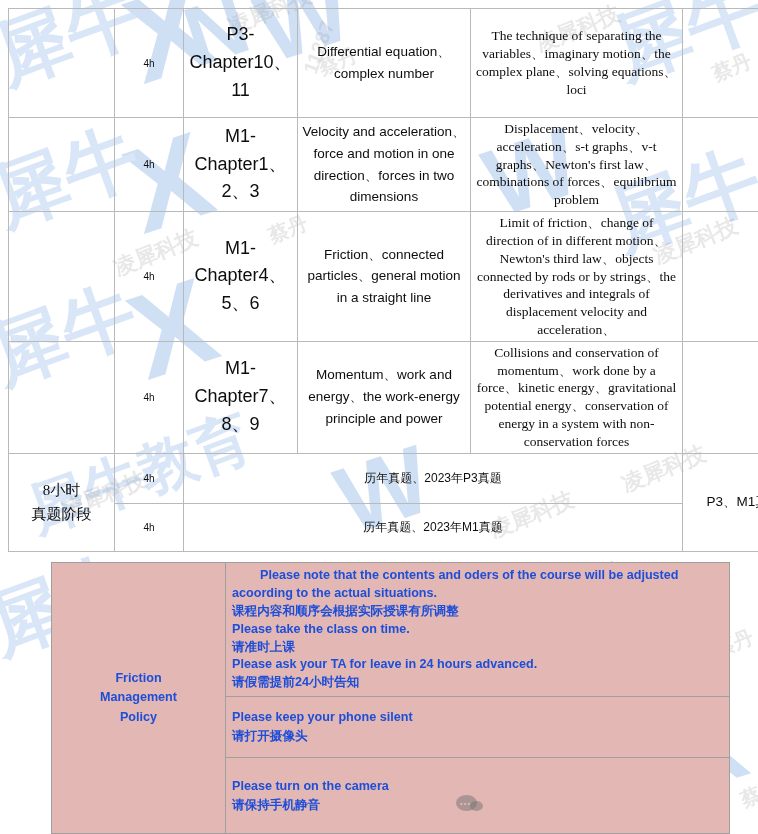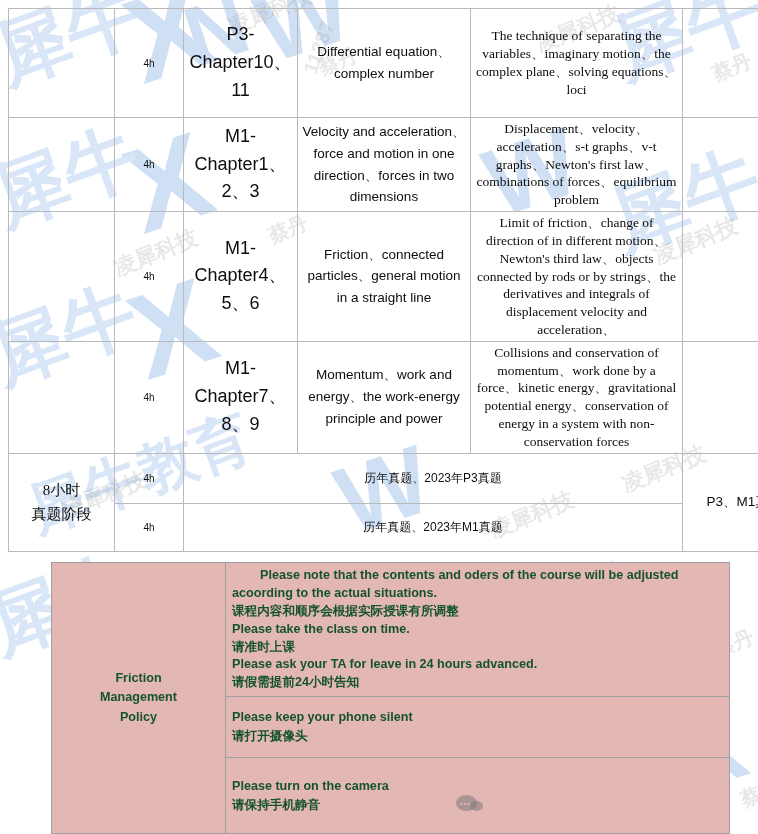--- a/index.html
+++ b/index.html
@@ -132,21 +132,21 @@
     table-layout: fixed;
     z-index: 2;
   }
   #policy-table td {
     border: 1px solid #9f9f9f;
     background: #e3b7b4;
     vertical-align: middle;
     font-family: "Liberation Sans", sans-serif;
     font-weight: 700;
     font-size: 12.6px;
-    color: #14532d;
+    color: #1d4ed8;
     padding: 4px 6px;
   }
   .p-label {
     width: 161px;
     text-align: center;
     line-height: 1.55;
     font-size: 13px;
   }
   .p-body { width: 491px; }
   .p-rules {

